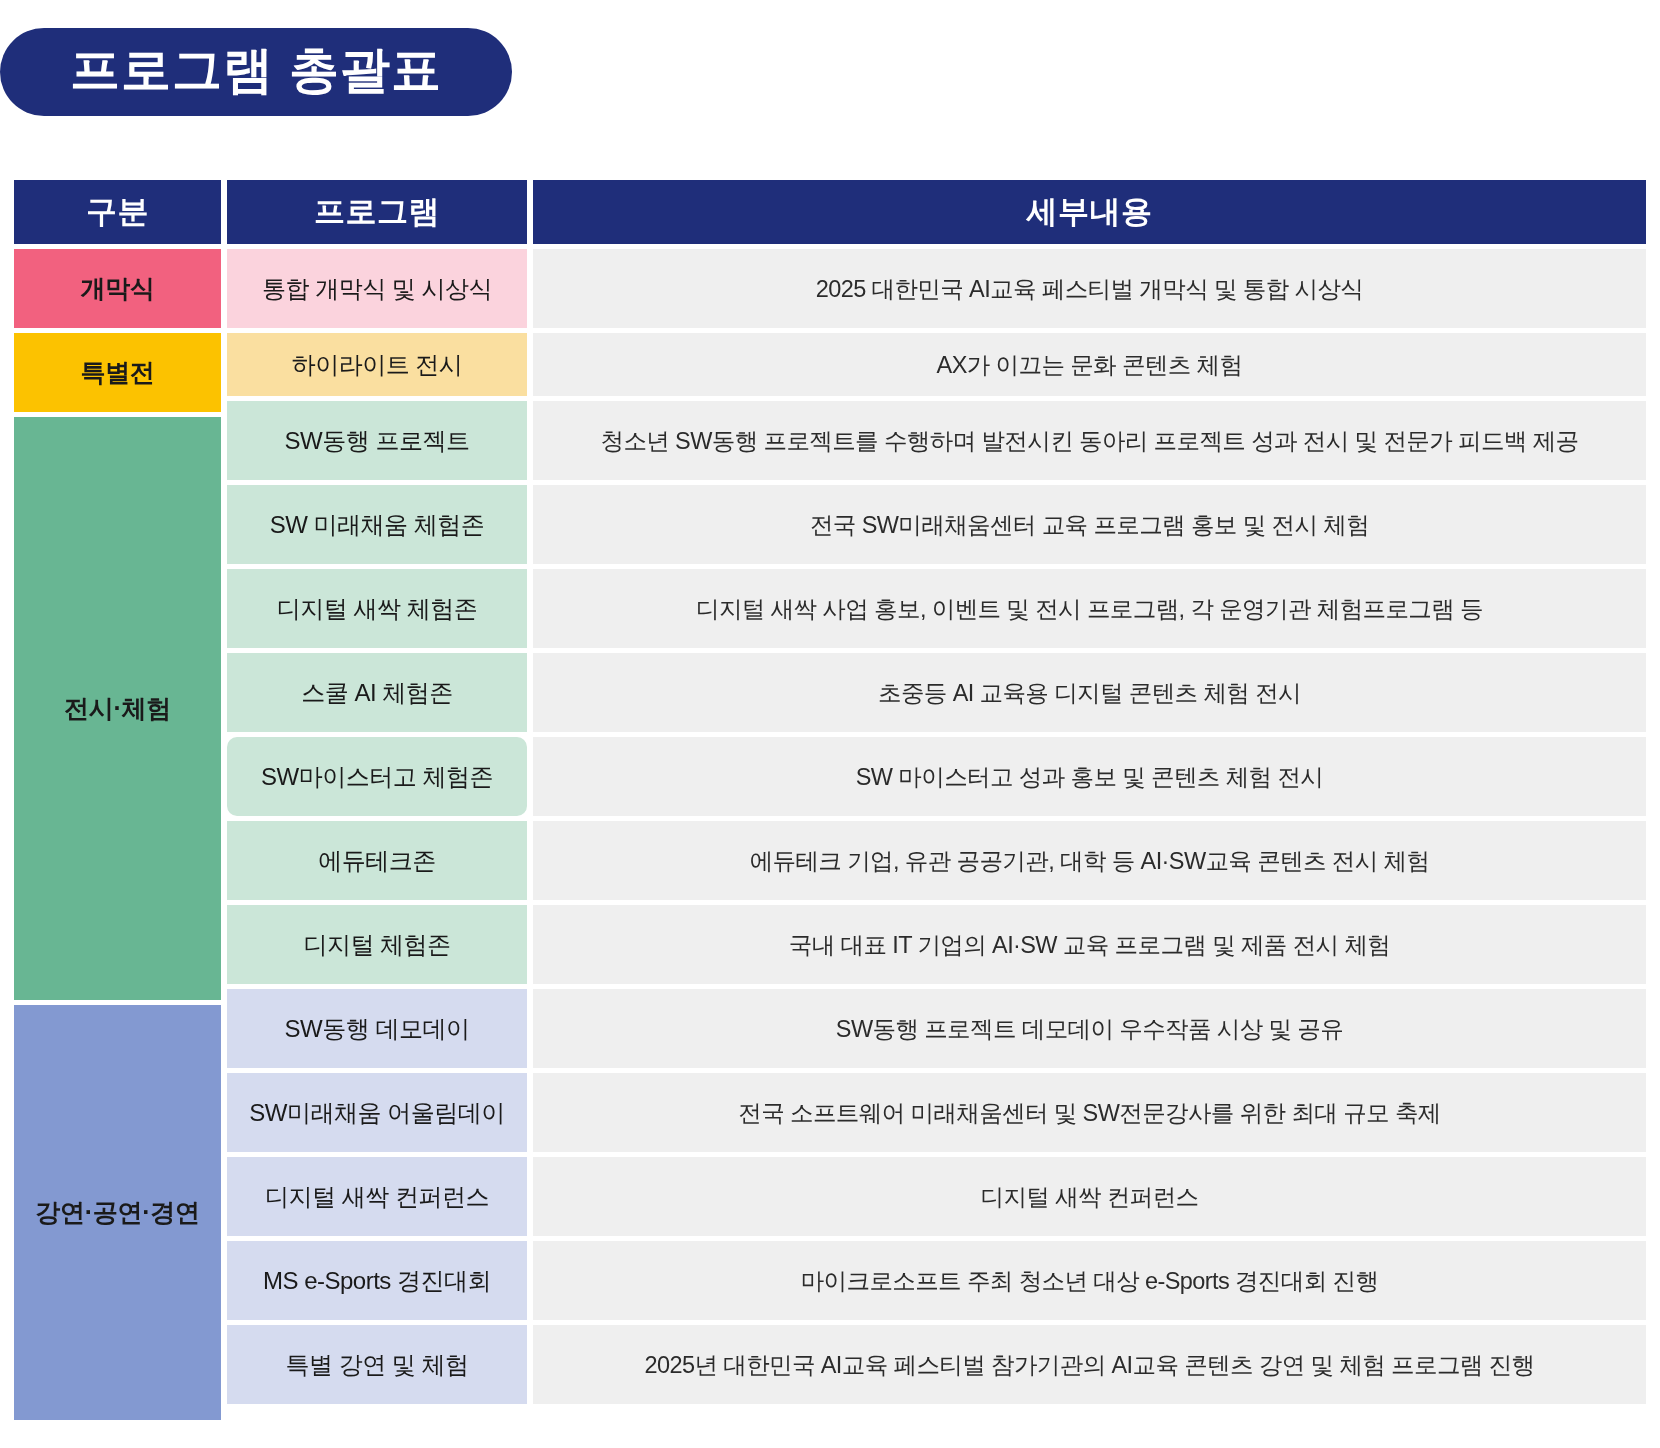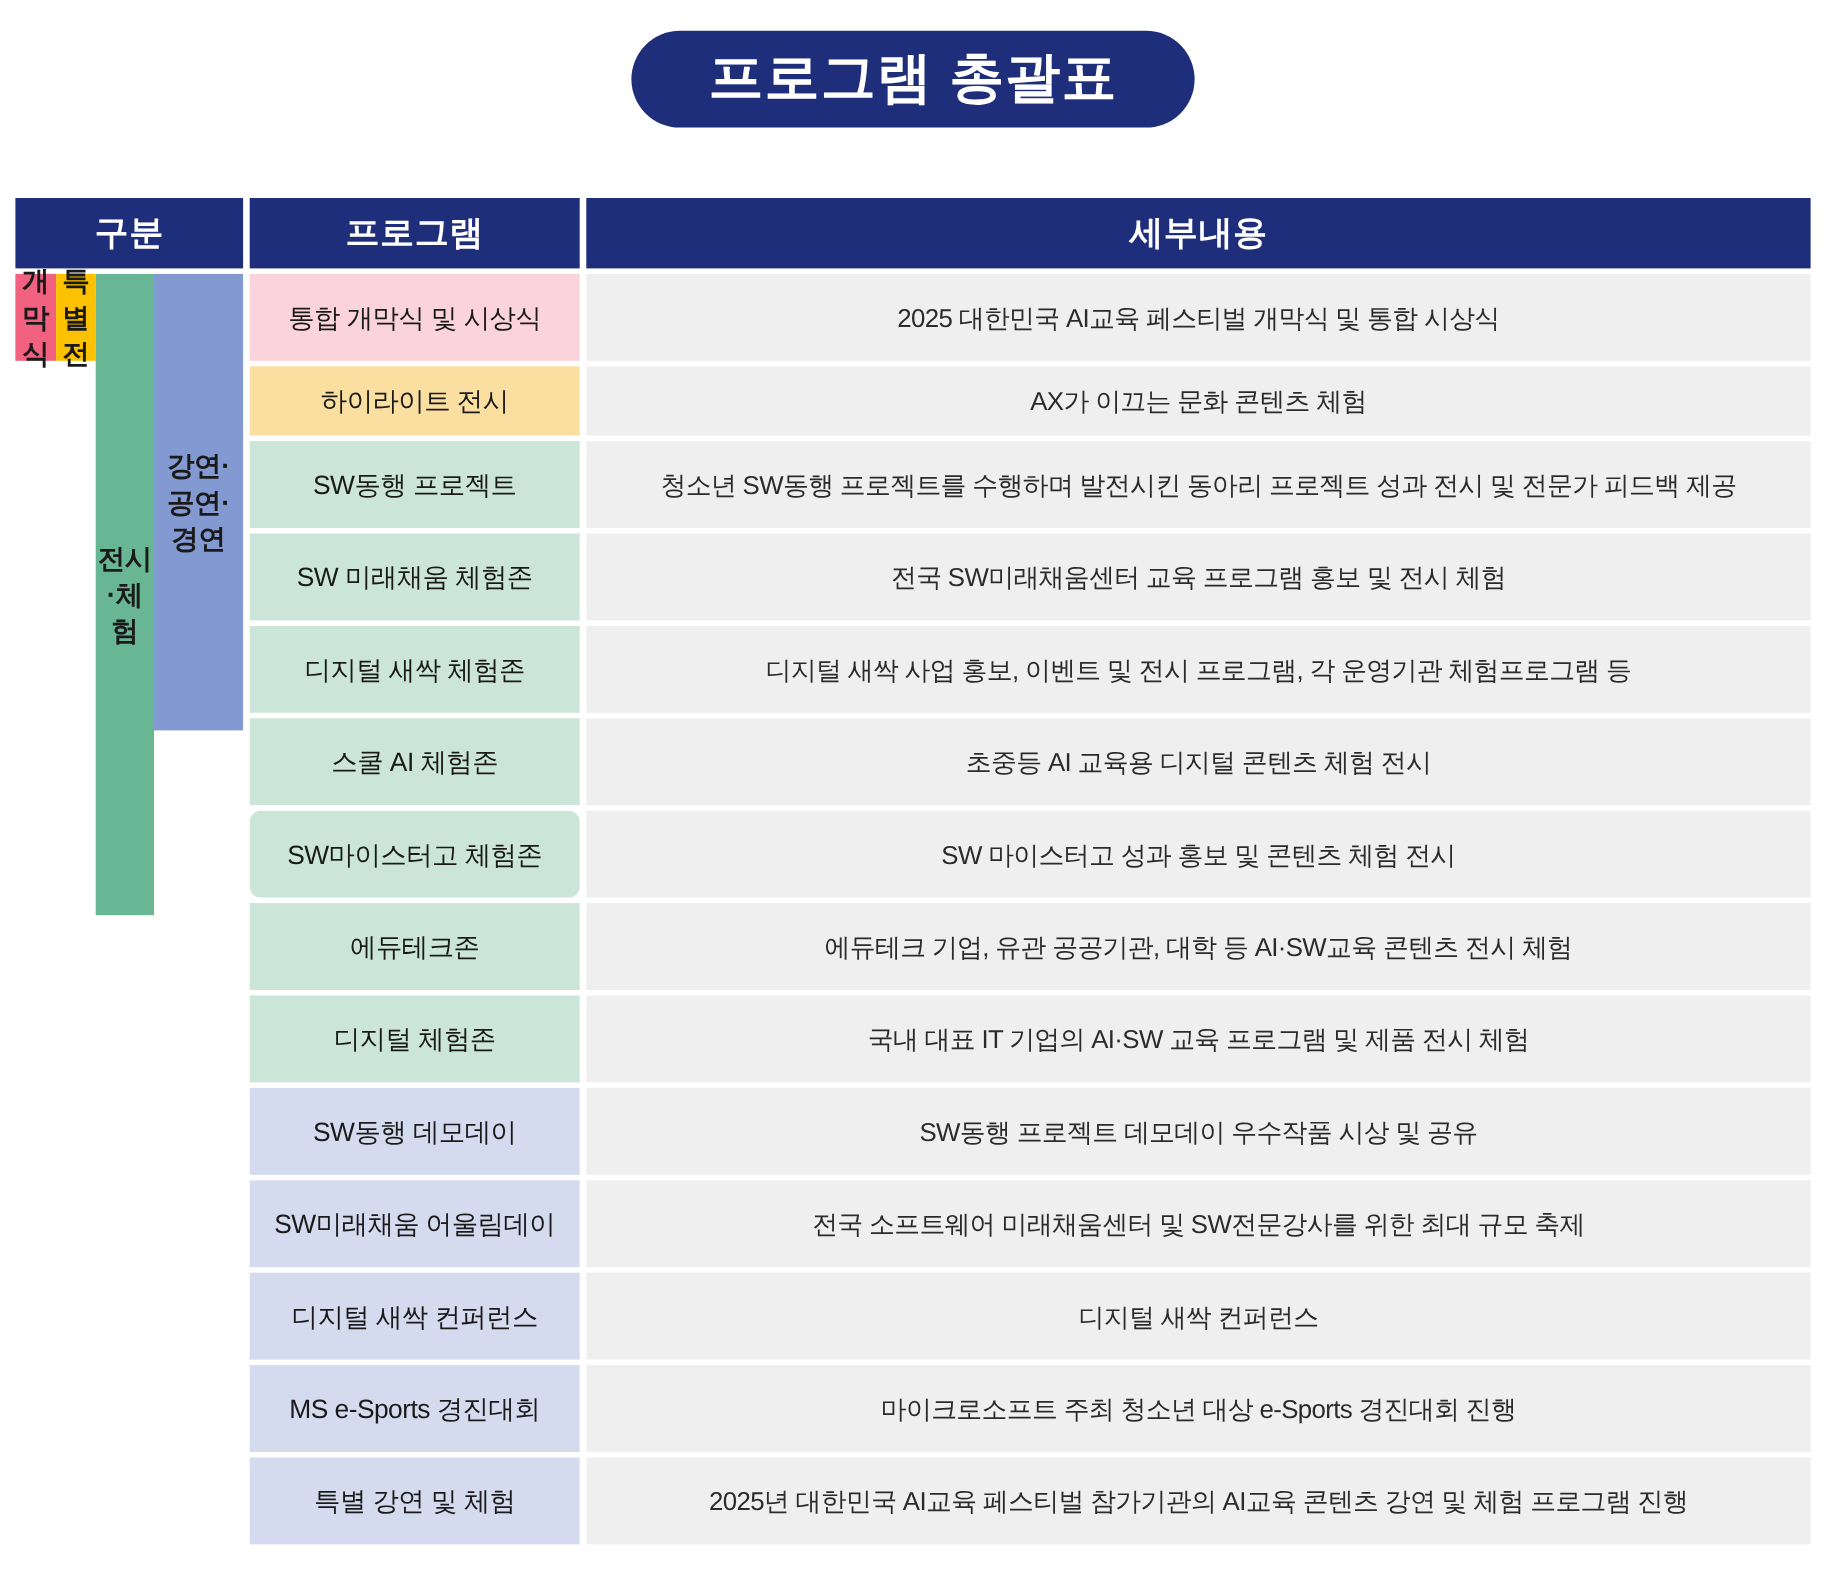--- a/index.html
+++ b/index.html
@@ -19,21 +19,20 @@
     background: #ffffff;
   }
 
   
   .title-wrap {
     position: absolute;
     top: 28px;
     left: 0;
     width: 1660px;
     display: flex;
-    justify-content: center;
   }
   .title-pill {
     background: #1F2E7A;
     color: #ffffff;
     border-radius: 46px;
     padding: 15px 70px 19px 70px;
     font-size: 50px;
     font-weight: 700;
     letter-spacing: 1px;
     line-height: 1.08;
@@ -76,21 +75,21 @@
     font-weight: 700;
     height: 64px;
     letter-spacing: 0.5px;
   }
 
   
   .body-area { display: flex; width: 100%; }
 
   .cat-column {
     display: flex;
-    flex-direction: row;
+    flex-direction: column;
     width: 207px;
     flex: 0 0 207px;
     margin-right: 6px;
   }
   .cat-block {
     display: flex;
     align-items: center;
     justify-content: center;
     text-align: center;
     color: #1a1a1a;

